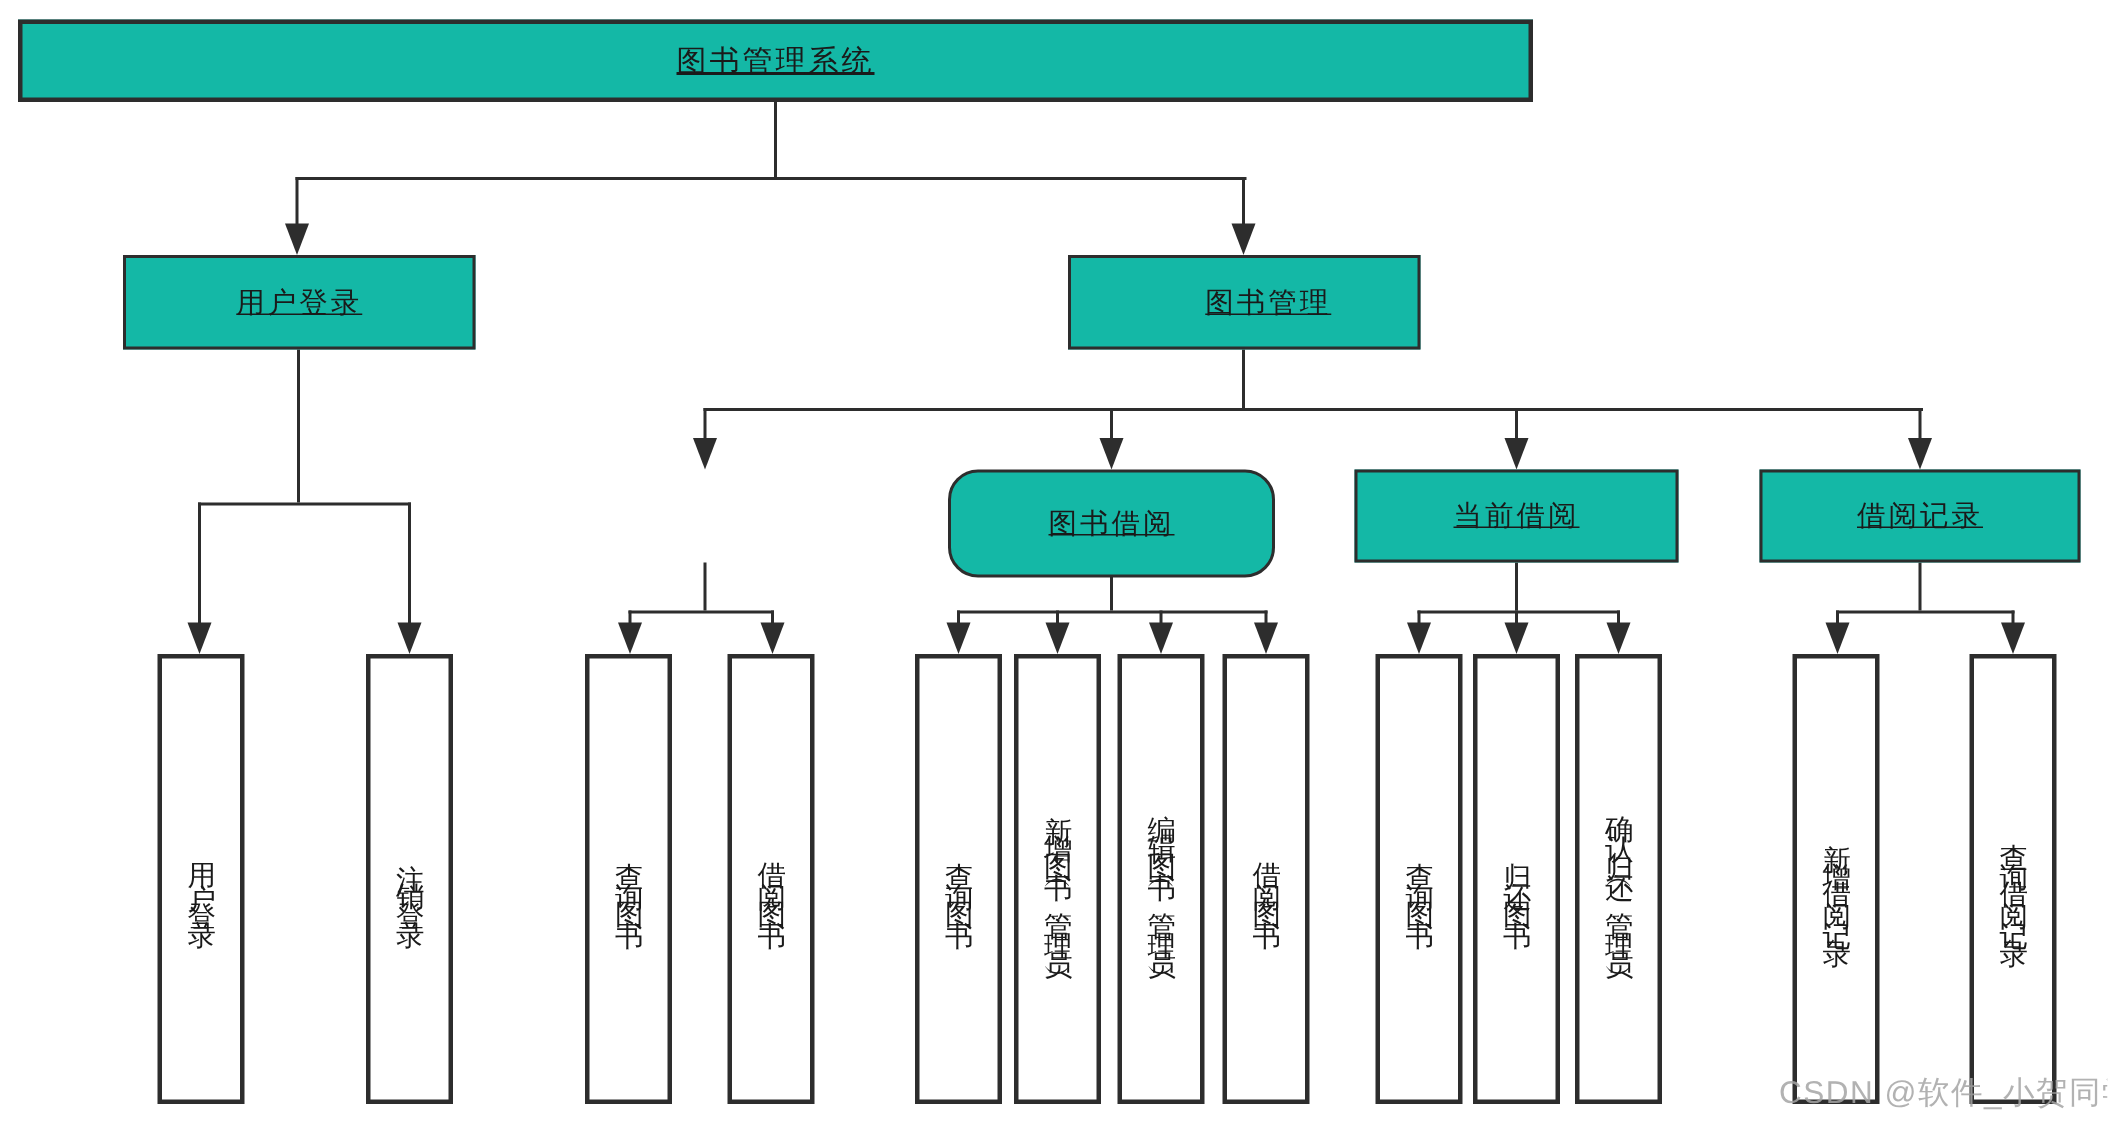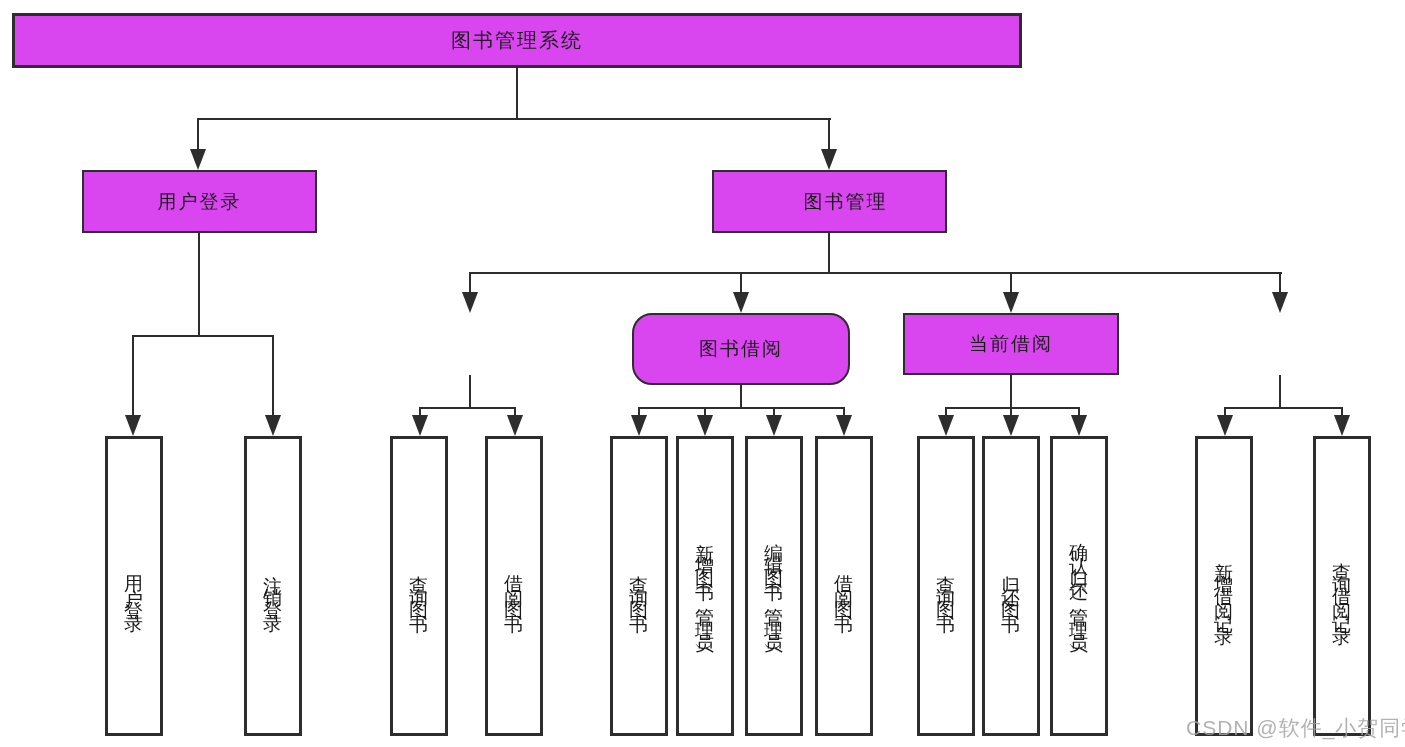--- a/index.html
+++ b/index.html
@@ -13,28 +13,29 @@
     width: 1405px;
     height: 747px;
     background: #ffffff;
     overflow: hidden;
   }
   
   .node {
     position: absolute;
     box-sizing: border-box;
     border: 2px solid #2d2d2d;
-    background: #d946ef;
+    background: #14b8a6;
     display: flex;
     align-items: center;
     justify-content: center;
     font-size: 19px;
     letter-spacing: 2px;
     color: #1a1a1a;
     z-index: 2;
+    text-decoration: underline;
   }
   .node.root {
     border-width: 3px;
     font-size: 20px;
   }
   .leaf {
     position: absolute;
     box-sizing: border-box;
     width: 58px;
     height: 300px;
@@ -107,20 +108,21 @@
   <div class="vl" style="left:740px;  top:272px; height:23px;"></div>
   <div class="vl" style="left:1010px; top:272px; height:23px;"></div>
   <div class="vl" style="left:1279px; top:272px; height:23px;"></div>
   <div class="ah" style="left:462px;  top:292px;"></div>
   <div class="ah" style="left:733px;  top:292px;"></div>
   <div class="ah" style="left:1003px; top:292px;"></div>
   <div class="ah" style="left:1272px; top:292px;"></div>
 
   <div class="node" style="left:632px; top:313px; width:218px; height:72px;border-radius:20px;">图书借阅</div>
   <div class="node" style="left:903px; top:313px; width:216px; height:62px;">当前借阅</div>
+  <div class="node" style="left:1173px; top:313px; width:214px; height:62px;">借阅记录</div>
 
   <div class="vl" style="left:469px; top:375px; height:32px;"></div>
   <div class="hl" style="left:419px; top:407px; width:97px;"></div>
   <div class="vl" style="left:419px; top:407px; height:12px;"></div>
   <div class="vl" style="left:514px; top:407px; height:12px;"></div>
   <div class="ah" style="left:412px; top:415px;"></div>
   <div class="ah" style="left:507px; top:415px;"></div>
 
   <div class="vl" style="left:740px; top:375px; height:32px;"></div>
   <div class="hl" style="left:638px; top:407px; width:207px;"></div>

